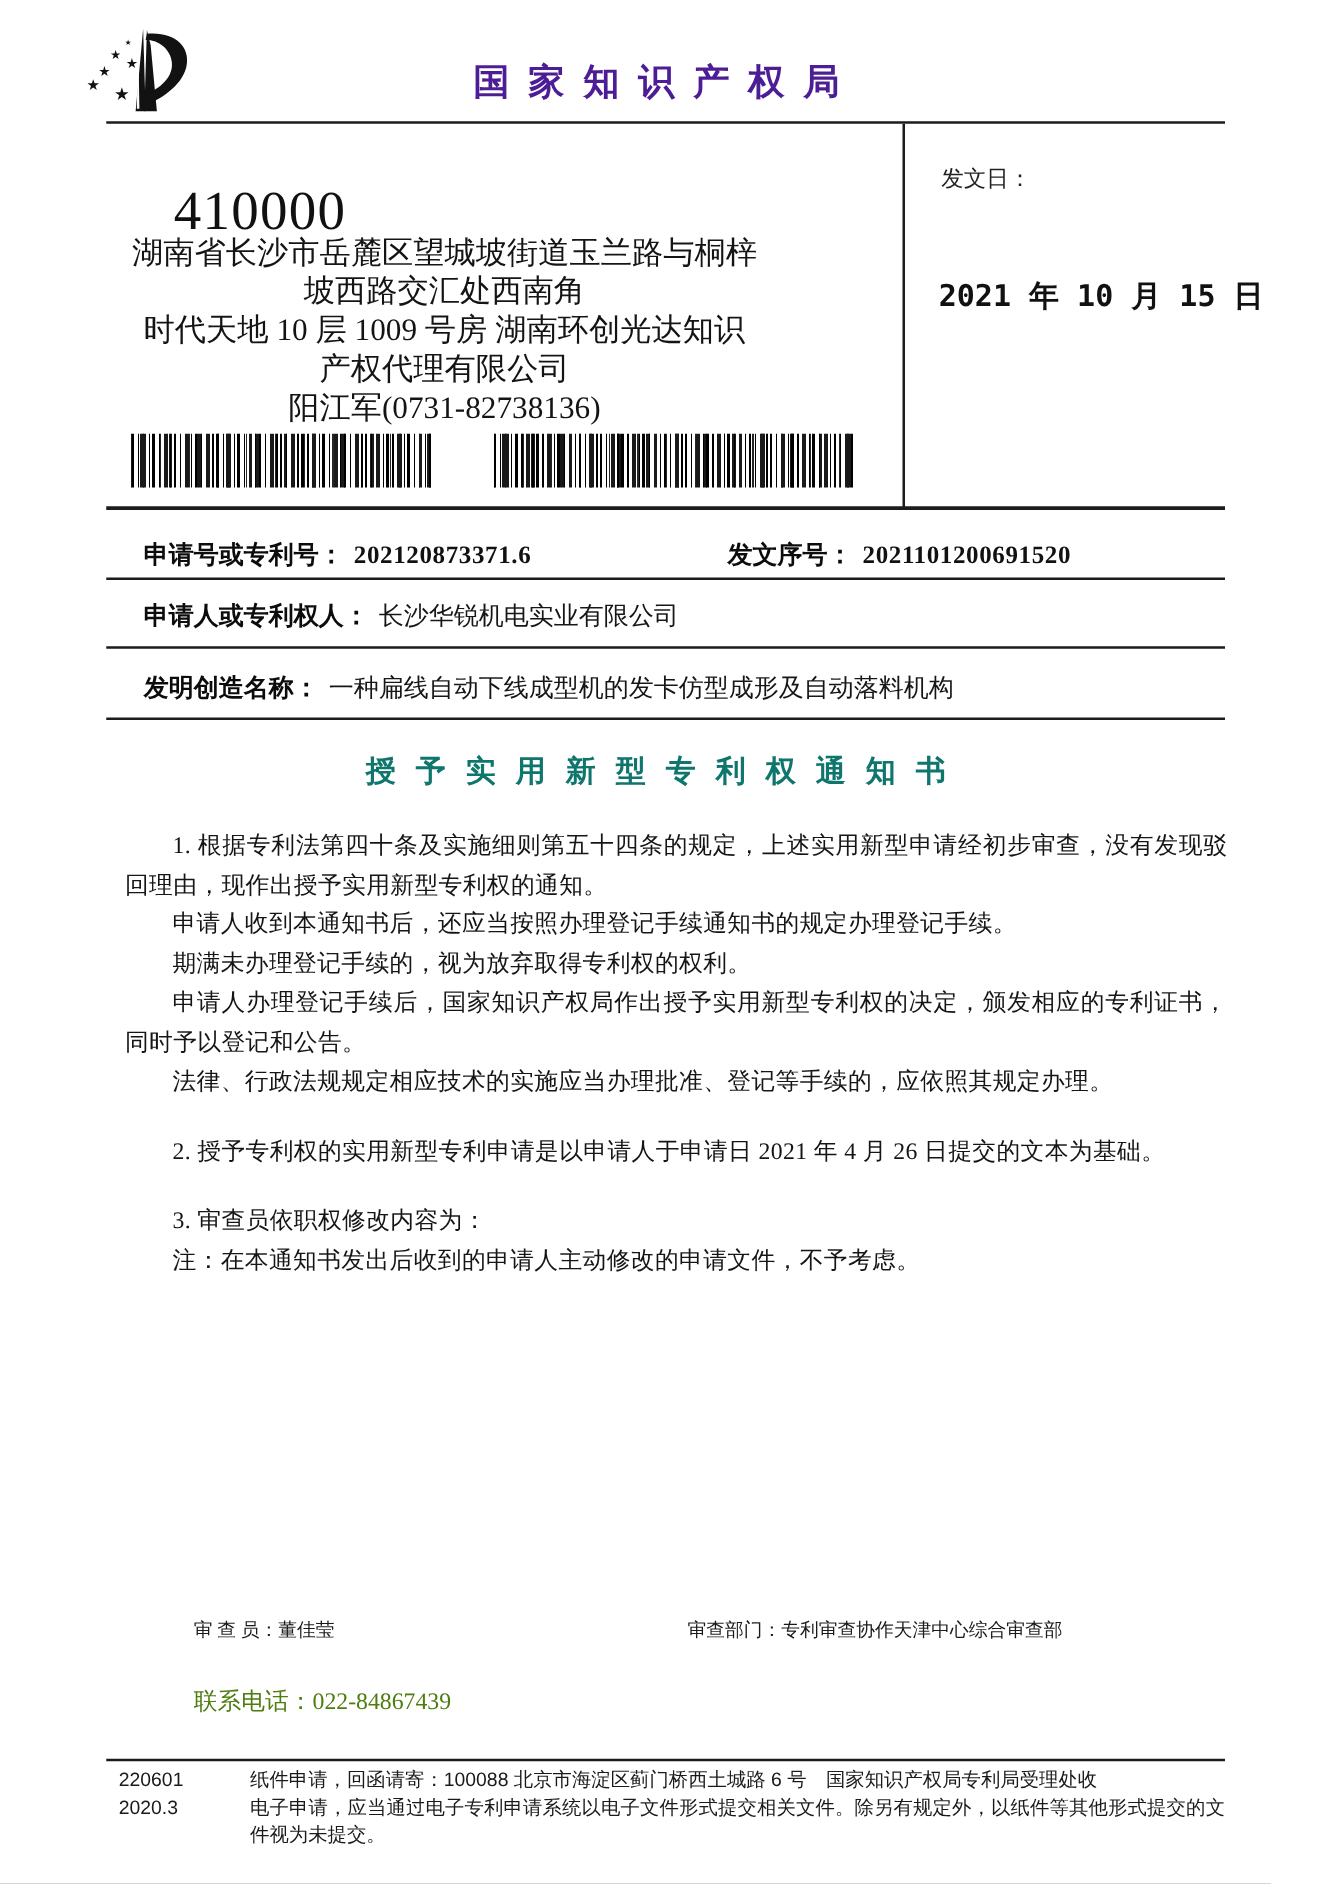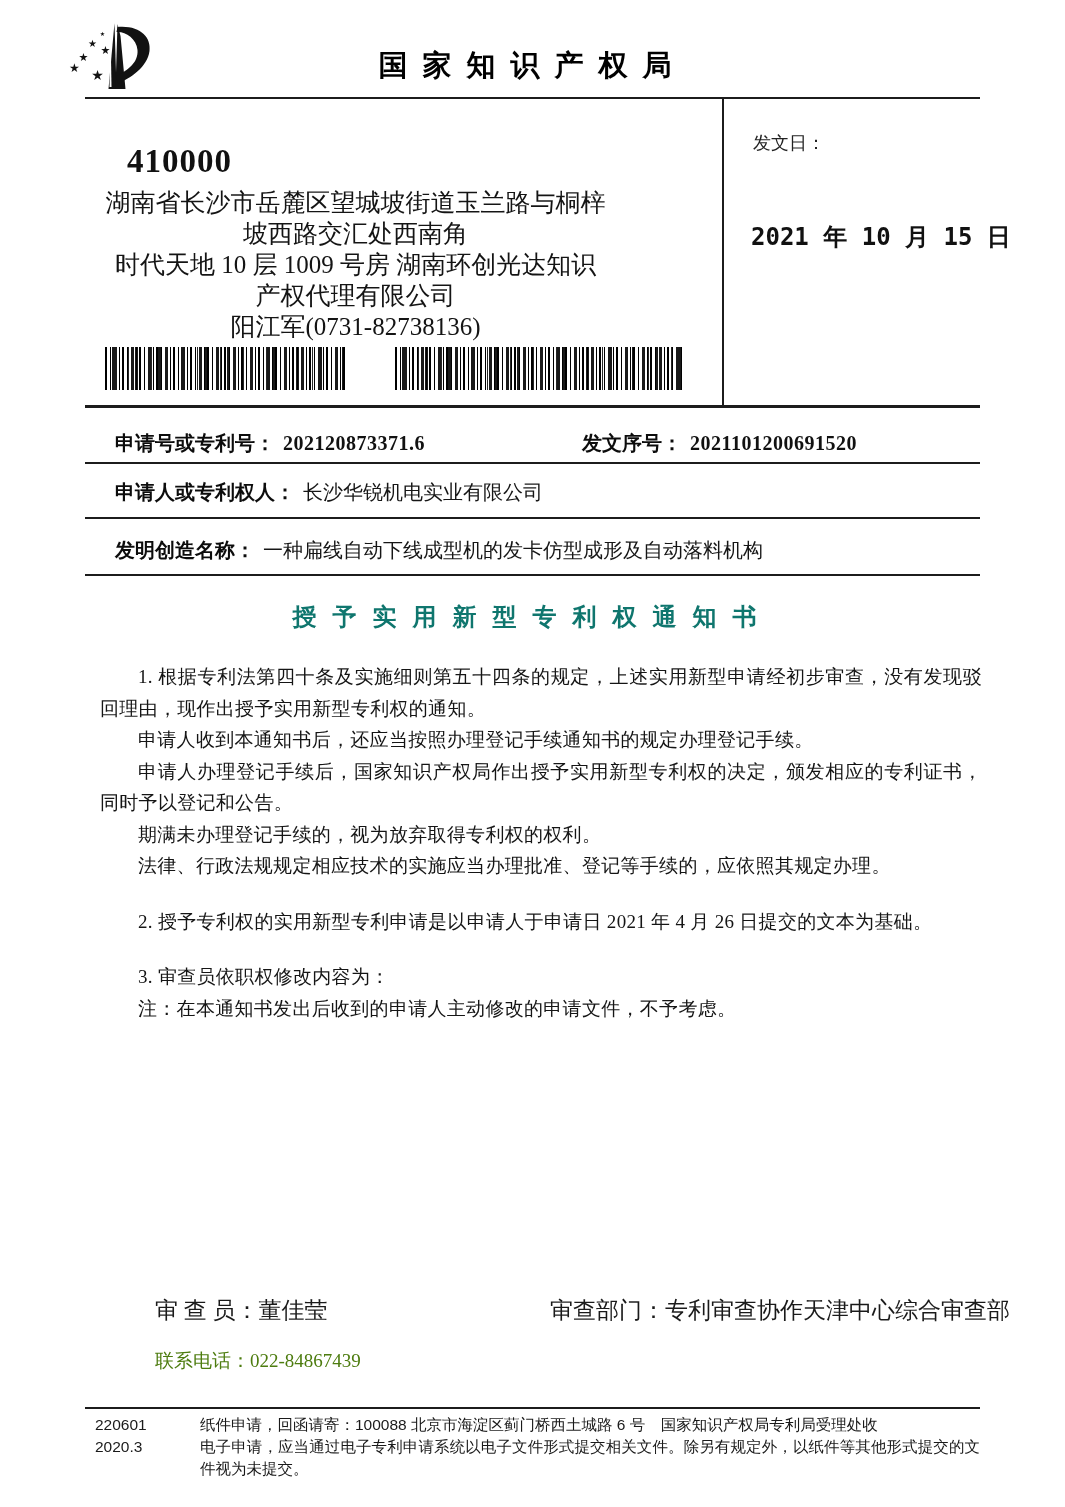--- a/index.html
+++ b/index.html
@@ -7,30 +7,30 @@
   #page {
     position:relative; width:1065px; height:1507px; background:#ffffff;
     font-family:"Liberation Serif", serif; color:#111; overflow:hidden;
     margin:0 auto;
   }
   .abs { position:absolute; }
 
   
   #agency-title {
     left:85px; top:46px; width:895px; text-align:center;
-    font-size:29px; font-weight:bold; letter-spacing:15px; color:#000000;
+    font-size:29px; font-weight:bold; letter-spacing:15px; color:#4c1d95;
     white-space:nowrap;
   }
   .hrule { background:#1c1c1c; height:2px; }
   #header-rule { left:85px; top:97px; width:895px; }
 
   
   #info-section { left:85px; top:99px; width:895px; height:307px; }
   #v-divider { position:absolute; left:637px; top:0; width:2px; height:307px; background:#1c1c1c; }
-  #postal-code { position:absolute; left:42px; top:44px; font-size:33px; font-weight:bold; letter-spacing:1px; }
+  #postal-code { position:absolute; left:54px; top:44px; font-size:44px; font-weight:normal; letter-spacing:1px; }
   #address-block { position:absolute; left:18px; top:88px; width:505px; text-align:center;
     font-size:25px; line-height:31px; color:#141414; }
   .barcode { position:absolute; top:248px; height:43px;
     background-image:
       repeating-linear-gradient(90deg,#000 0px,#000 2px,rgba(0,0,0,0) 2px,rgba(0,0,0,0) 5px,#000 5px,#000 6px,rgba(0,0,0,0) 6px,rgba(0,0,0,0) 9px,#1a1a1a 9px,#1a1a1a 12px,rgba(0,0,0,0) 12px,rgba(0,0,0,0) 14px,#000 14px,#000 15px,rgba(0,0,0,0) 15px,rgba(0,0,0,0) 17px),
       repeating-linear-gradient(90deg,rgba(0,0,0,.85) 0px,rgba(0,0,0,.85) 1px,rgba(255,255,255,0) 1px,rgba(255,255,255,0) 7px,rgba(0,0,0,.9) 7px,rgba(0,0,0,.9) 10px,rgba(255,255,255,0) 10px,rgba(255,255,255,0) 23px);
   }
   #barcode-1 { left:20px; width:242px; }
   #barcode-2 { left:310px; width:289px; }
   #dispatch-label { position:absolute; left:668px; top:32px; font-size:18px; color:#222; }
@@ -53,21 +53,21 @@
 
   
   #notice-title { left:85px; top:601px; width:895px; text-align:center;
     font-size:24px; font-weight:bold; letter-spacing:16px; white-space:nowrap; color:#0f766e; }
   #notice-body { left:100px; top:661px; width:882px; font-size:19px; line-height:31.5px;
     letter-spacing:0.3px; color:#151515; text-align:justify; }
   #notice-body p { text-indent:2em; }
   #notice-body p.gap { margin-top:24px; }
 
   
-  #sig-row { top:1295px; left:155px; width:825px; font-size:23px; color:#1a1a1a; white-space:nowrap; }
+  #sig-row { top:1295px; left:155px; width:825px; font-size:15px; color:#1a1a1a; white-space:nowrap; }
   #sig-dept { position:absolute; left:395px; top:0; }
   #sig-phone { top:1348px; left:155px; font-size:19px; color:#4d7c0f; }
 
   
   #footer-rule { left:85px; top:1407px; width:895px; height:2px; }
   #footer { left:85px; top:1413px; width:895px; font-family:"Liberation Sans", sans-serif;
     font-size:15.5px; line-height:22px; color:#1a1a1a; }
   #footer-codes { position:absolute; left:10px; top:1px; }
   #footer-notes { position:absolute; left:115px; top:1px; width:780px; text-align:justify; }
 
@@ -128,22 +128,22 @@
   <div id="row3" class="abs field-row">
     <span class="flabel">发明创造名称：</span><span class="fval">一种扁线自动下线成型机的发卡仿型成形及自动落料机构</span>
   </div>
   <div id="rule-3" class="abs hrule"></div>
 
   <div id="notice-title" class="abs">授予实用新型专利权通知书</div>
 
   <div id="notice-body" class="abs">
     <p>1. 根据专利法第四十条及实施细则第五十四条的规定，上述实用新型申请经初步审查，没有发现驳回理由，现作出授予实用新型专利权的通知。</p>
     <p>申请人收到本通知书后，还应当按照办理登记手续通知书的规定办理登记手续。</p>
+    <p>期满未办理登记手续的，视为放弃取得专利权的权利。</p>
     <p>申请人办理登记手续后，国家知识产权局作出授予实用新型专利权的决定，颁发相应的专利证书，同时予以登记和公告。</p>
-    <p>期满未办理登记手续的，视为放弃取得专利权的权利。</p>
     <p>法律、行政法规规定相应技术的实施应当办理批准、登记等手续的，应依照其规定办理。</p>
     <p class="gap">2. 授予专利权的实用新型专利申请是以申请人于申请日 2021 年 4 月 26 日提交的文本为基础。</p>
     <p class="gap">3. 审查员依职权修改内容为：</p>
     <p>注：在本通知书发出后收到的申请人主动修改的申请文件，不予考虑。</p>
   </div>
 
   <div id="sig-row" class="abs">
     <span>审 查 员：</span><span>董佳莹</span>
     <span id="sig-dept">
       <span>审查部门：</span><span>专利审查协作天津中心综合审查部</span>

